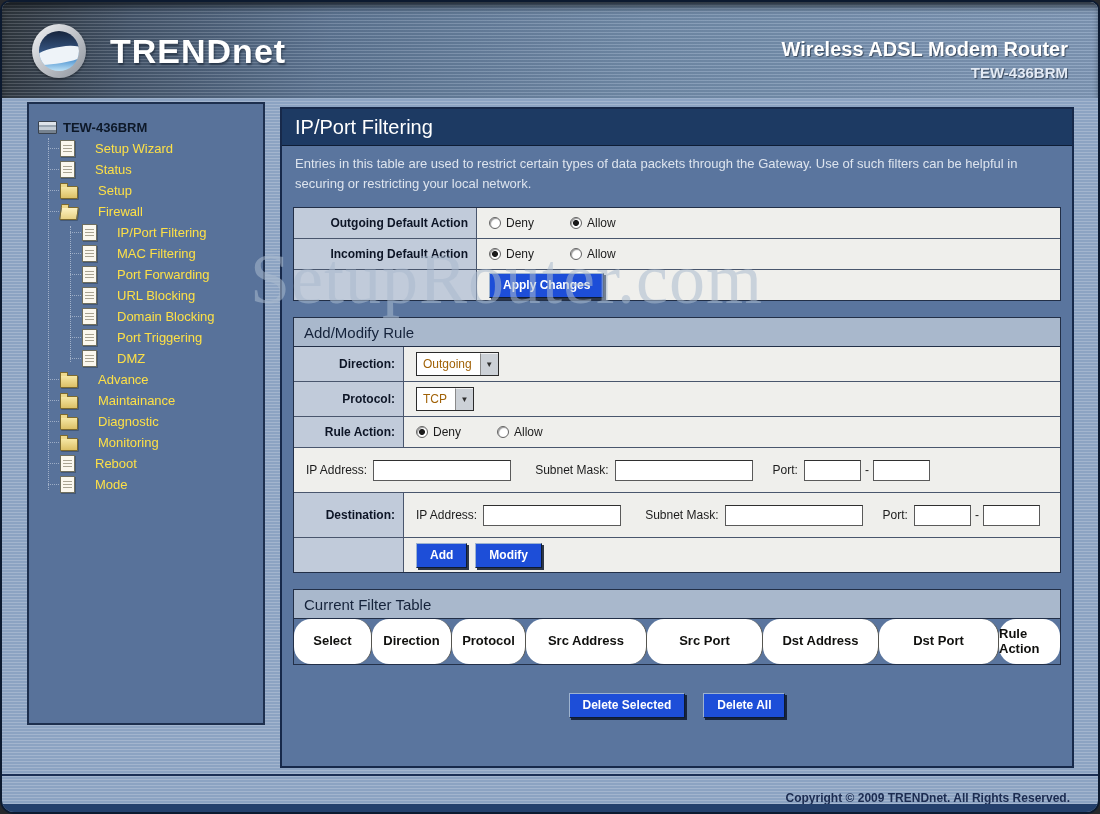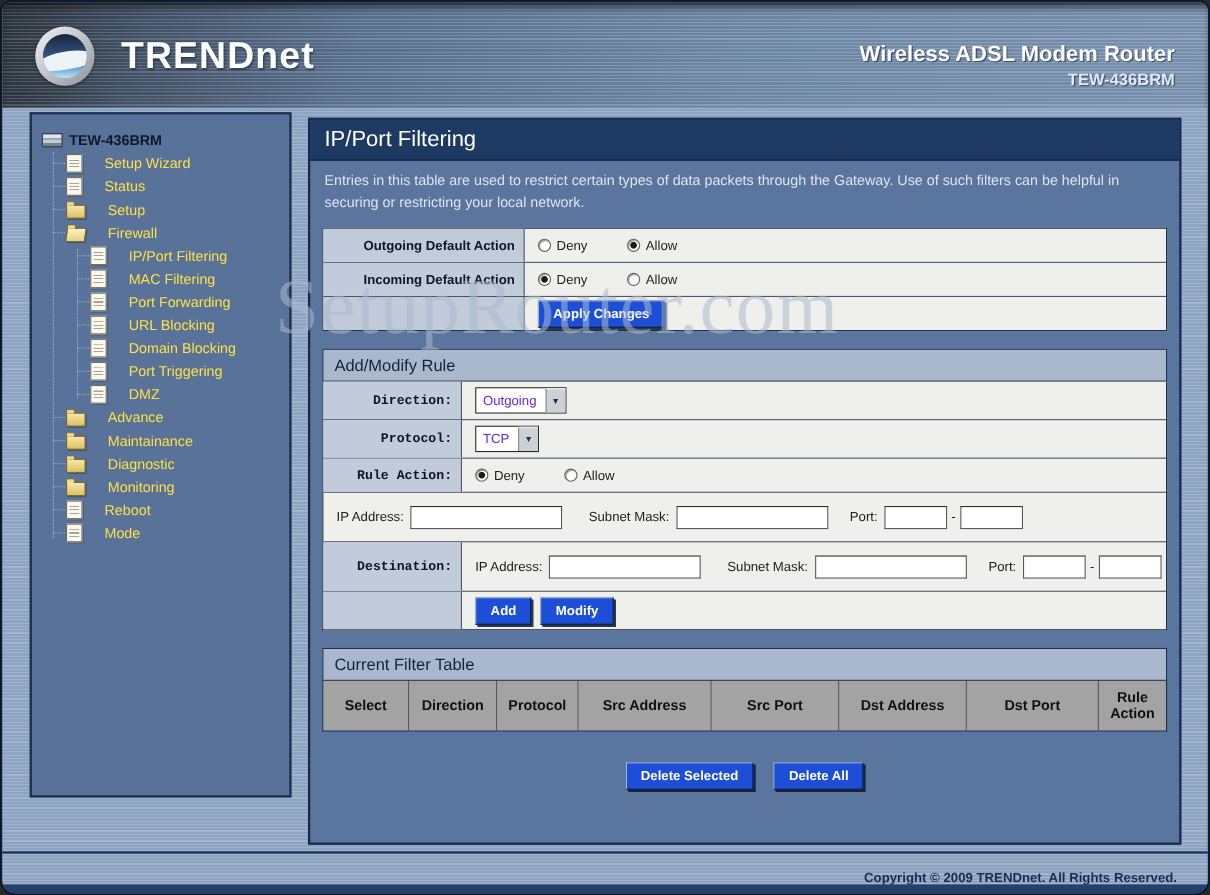--- a/index.html
+++ b/index.html
@@ -60,50 +60,50 @@
   .title-bar{height:36px;background:#1D3A63;border-bottom:1px solid #0e1d35;display:flex;align-items:center;
     padding-left:13px;color:#fff;font-size:20px;}
   .desc{padding:8px 13px 9px;color:#dde4ee;font-size:13px;line-height:1.5;}
   .tbl{margin:5px 11px 0;border:1px solid #222f47;background:#EFEFEC;}
   .row{display:flex;border-bottom:1px solid #49566d;align-items:stretch;}
   .row:last-child{border-bottom:none;}
   .row-label{flex:none;background:#C1CBDA;border-right:1px solid #49566d;box-sizing:border-box;
     display:flex;align-items:center;justify-content:flex-end;padding-right:8px;
     font-size:12px;font-weight:bold;color:#0d1526;}
   .t1 .row-label{width:183px;}
-  .t2 .row-label{width:126px;font-family:Liberation Mono, monospace;}
+  .t2 .row-label{width:110px;}
   .row-content{flex:1;display:flex;align-items:center;padding-left:12px;font-size:12px;color:#1c1c1c;}
   .h30{height:30px;} .h34{height:34px;} .h44{height:44px;}
   .radio-pair{display:flex;align-items:center;gap:5px;margin-right:36px;}
   input[type=radio]{appearance:none;-webkit-appearance:none;width:12px;height:12px;margin:0;border-radius:50%;
     background:#fff;border:1px solid #636363;box-shadow:inset 1px 1px 1px rgba(0,0,0,.4), inset -1px -1px 1px rgba(255,255,255,.9);cursor:pointer;}
   input[type=radio]:checked{background:radial-gradient(circle at 50% 50%,#1a1a1a 0 2.6px,#fff 3.4px);}
   .btn{display:inline-block;background:#1d4ed8;color:#fff;font-weight:bold;font-size:12px;
     font-family:"Liberation Sans","DejaVu Sans",sans-serif;padding:4px 13px 5px;cursor:pointer;
     border:1px solid #0d1b33;border-top-color:#9db3cf;border-left-color:#9db3cf;
     box-shadow:2px 2px 0 rgba(12,22,42,.85);}
   .rselect{display:inline-flex;align-items:stretch;height:22px;background:#fff;border:1px solid #2b2b2b;cursor:pointer;}
-  .rselect .val{display:flex;align-items:center;padding:0 8px 0 6px;font-size:12px;color:#6d28d9;}
+  .rselect .val{display:flex;align-items:center;padding:0 8px 0 6px;font-size:12px;color:#a16207;}
   .rselect .arrow{width:17px;background:#ccd1d7;border-left:1px solid #8a8a8a;
     border-top:1px solid #f2f2f2;display:flex;align-items:center;justify-content:center;
     font-size:8px;color:#2e2e2e;}
   .ti{height:21px;box-sizing:border-box;border:1px solid #5a5a5a;border-top-color:#2f2f2f;background:#fff;
     font-size:12px;padding:0 4px;font-family:inherit;}
   .ti.ip{width:138px;} .ti.port{width:57px;}
   .flabel{margin:0 6px 0 0;} .flabel2{margin:0 6px 0 24px;} .flabel3{margin:0 6px 0 20px;}
   .dash{margin:0 4px;}
   .btn-gap{margin-right:8px;}
   .section-bar{margin:16px 11px 0;height:30px;box-sizing:border-box;background:#A9B8CC;
     border:1px solid #222f47;display:flex;align-items:center;padding-left:10px;
     font-size:15px;color:#15233b;}
   .tbl.t2{margin-top:0;border-top:none;}
   .cft-header{display:flex;margin:0 11px;border:1px solid #222f47;border-top:none;height:46px;box-sizing:border-box;}
-  .cft-cell{background:#a3a3a3;border-right:1px solid #55554f;box-sizing:border-box;
-    display:flex;align-items:center;justify-content:center;text-align:center;
-    font-size:13px;font-weight:bold;color:#10100e;line-height:1.15;}
+  .cft-cell{background:#ffffff;border-right:1px solid #55554f;box-sizing:border-box;
+    display:flex;align-items:center;justify-content:center;
+    font-size:13px;font-weight:bold;color:#10100e;line-height:1.15;border-radius:17px;}
   .cft-cell:last-child{border-right:none;}
   .cw0{width:78px;} .cw1{width:80px;} .cw2{width:74px;} .cw3{width:121px;}
   .cw4{width:116px;} .cw5{width:116px;} .cw6{width:120px;} .cw7{flex:1;}
   .delete-row{display:flex;justify-content:center;gap:18px;margin-top:28px;}
   
   .footer-line{position:absolute;left:0;right:0;top:772px;height:2px;background:#1b2f55;}
   .copyright{position:absolute;right:28px;top:789px;font-size:12px;font-weight:bold;color:#1b2b50;}
   .bottom-strip{position:absolute;left:0;right:0;bottom:0;height:8px;background:#24406C;}
   
   .watermark{position:absolute;left:248px;top:236px;z-index:6;pointer-events:none;

